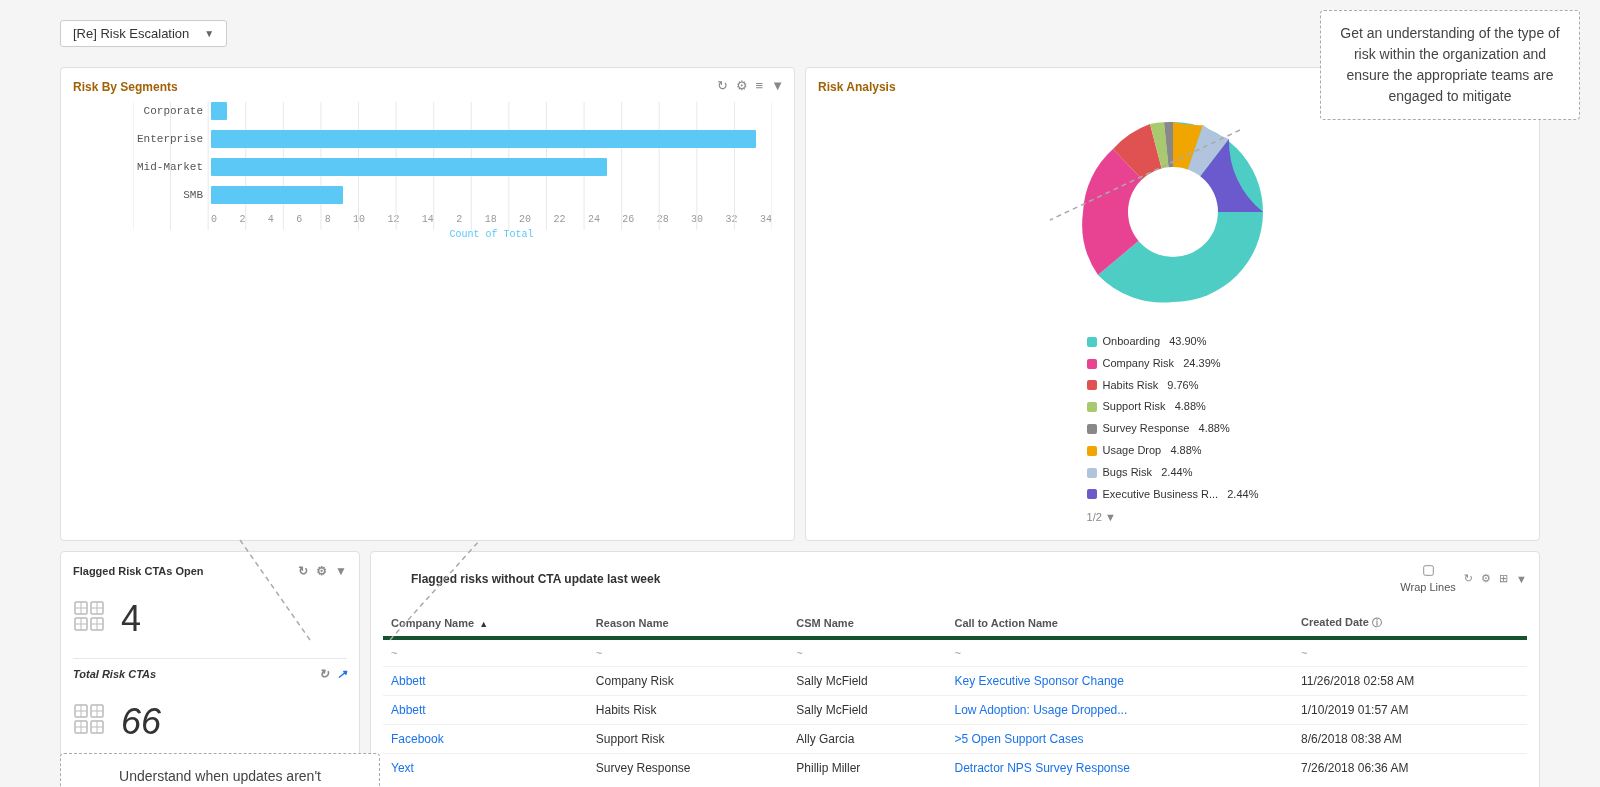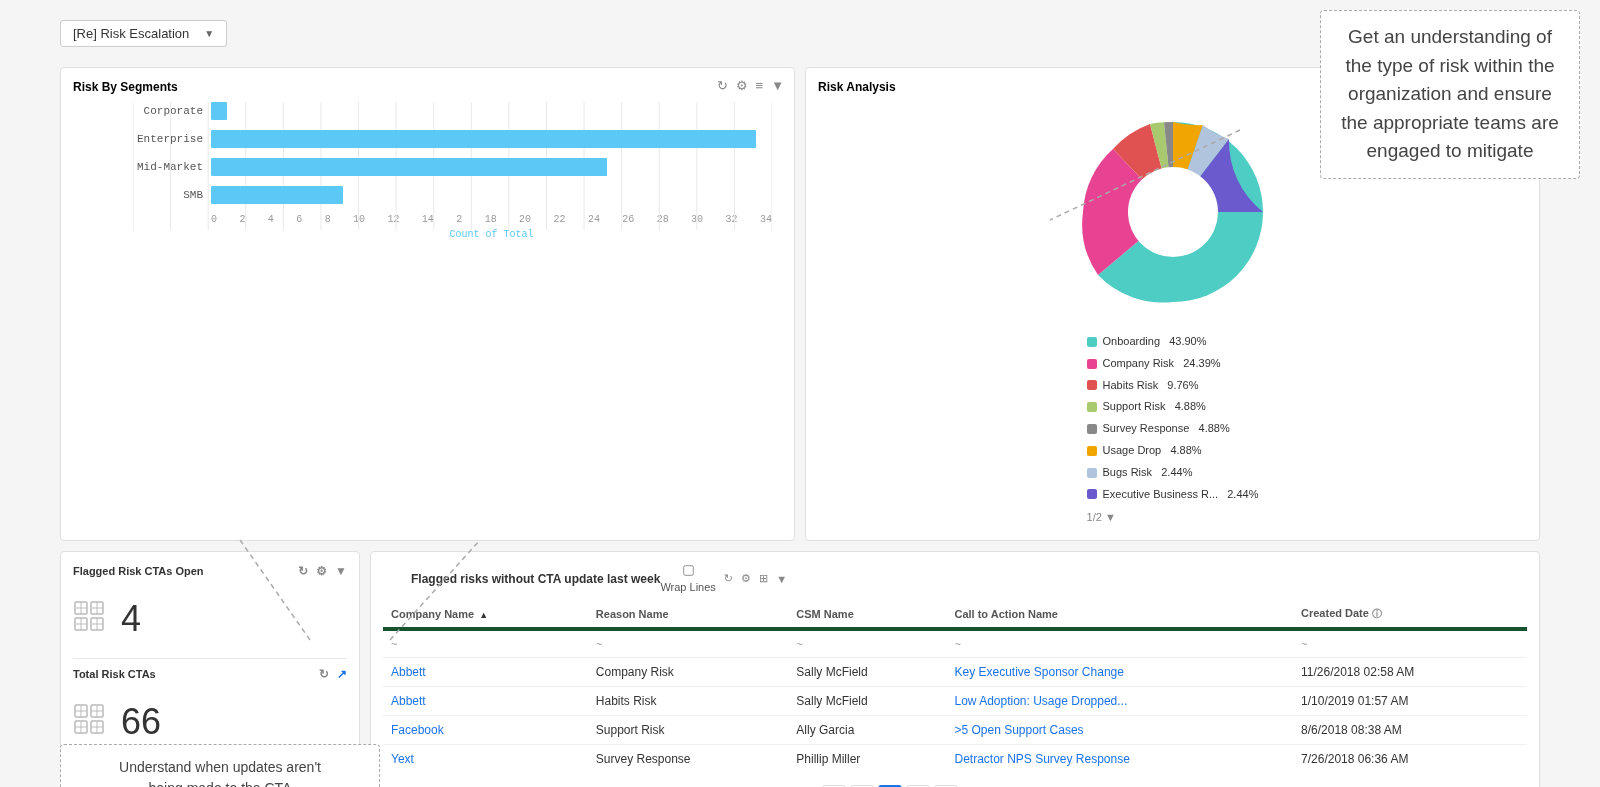--- a/index.html
+++ b/index.html
@@ -47,21 +47,21 @@
       padding: 12px;
       position: relative;
     }
 
     .panel-left { flex: 1; }
     .panel-right { flex: 1; }
 
     .panel-title {
       font-size: 12px;
       font-weight: 600;
-      color: #000000;
+      color: #a16207;
       margin-bottom: 8px;
     }
 
     .panel-icons {
       position: absolute;
       top: 10px;
       right: 10px;
       display: flex;
       gap: 8px;
       color: #888;
@@ -167,21 +167,21 @@
       width: 300px;
       flex-shrink: 0;
     }
 
     .counter-section {
       margin-bottom: 8px;
       padding-bottom: 8px;
       border-bottom: 1px solid #e8e8e8;
     }
 
-    .counter-section:last-child { border-bottom: none; }
+    .counter-section:last-child { border-bottom: none; font-style: italic; }
 
     .counter-title {
       font-size: 11px;
       font-weight: 600;
       color: #333;
       margin-bottom: 10px;
       display: flex;
       justify-content: space-between;
       align-items: center;
     }
@@ -206,23 +206,23 @@
       color: #333;
     }
 
     
     .panel-table {
       flex: 1;
     }
 
     .table-header-row {
       display: flex;
-      justify-content: flex-start;
-      align-items: center;
-      margin-bottom: 8px;
+      justify-content: space-between;
+      align-items: center;
+      margin-bottom: 17px;
       padding-left: 28px;
     }
 
     .table-title { font-size: 12px; font-weight: 600; color: #333; }
 
     .table-controls {
       display: flex;
       align-items: center;
       gap: 8px;
       font-size: 11px;
@@ -300,21 +300,21 @@
 
     .showing-text { margin-left: 8px; font-size: 11px; color: #666; font-family: Liberation Mono, monospace; }
 
     
     .callout-box {
       position: absolute;
       border: 1.5px dashed #aaa;
       border-radius: 4px;
       background: rgba(255,255,255,0.95);
       padding: 12px 16px;
-      font-size: 19px;
+      font-size: 14px;
       color: #444;
       line-height: 1.5;
     }
 
     .callout-top-right {
       top: 10px;
       right: 20px;
       width: 260px;
       text-align: center;
     }

